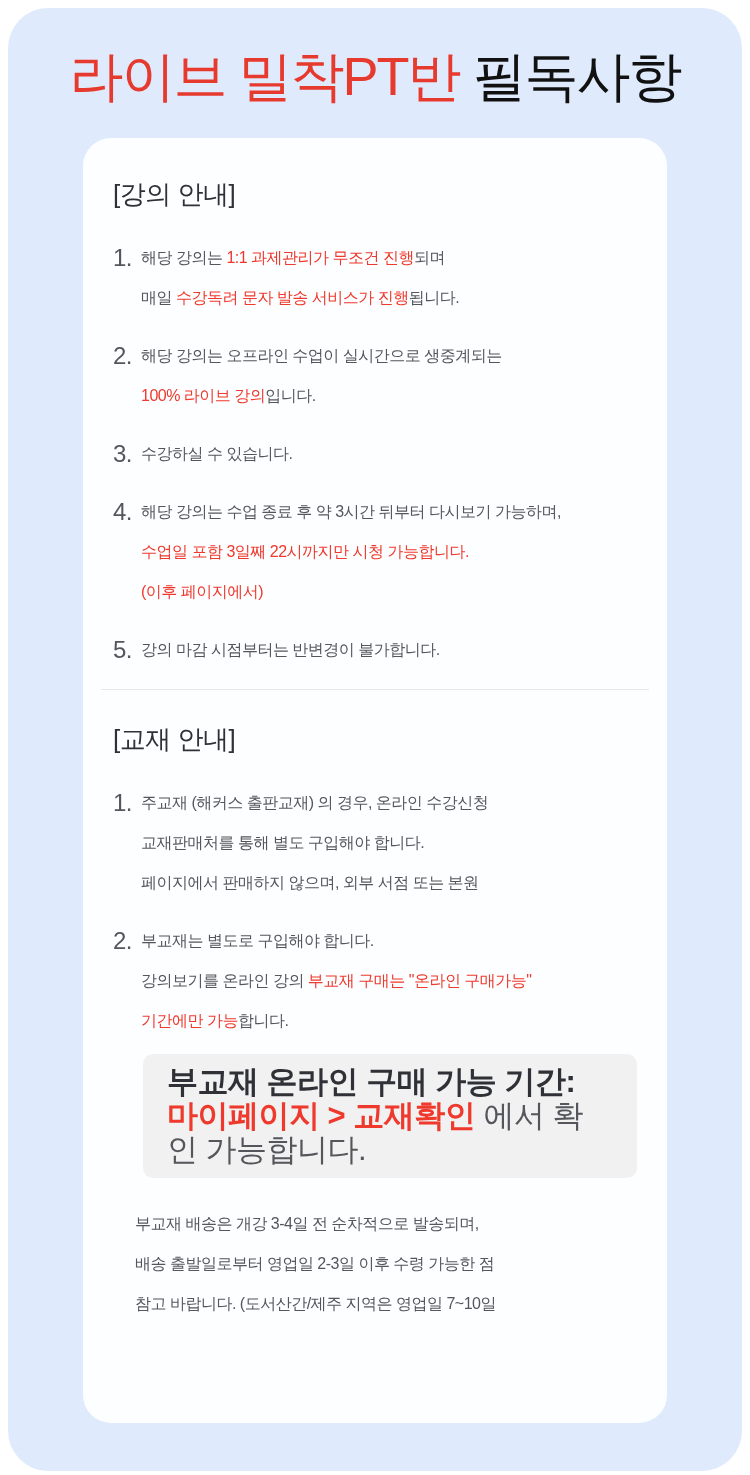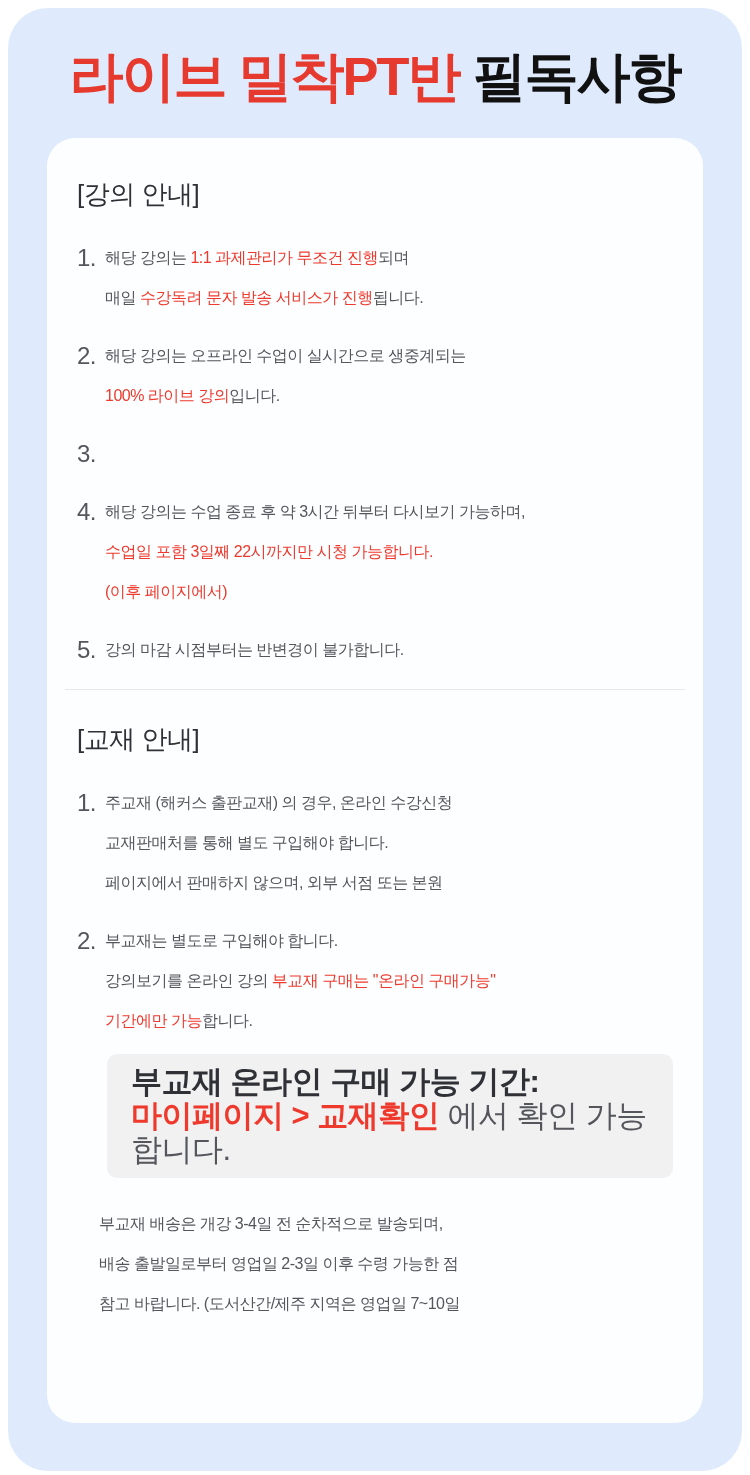--- a/index.html
+++ b/index.html
@@ -16,29 +16,29 @@
     position: absolute;
     left: 8px; right: 8px; top: 8px; bottom: 4px;
     background: var(--blue, #dfebfc);
     border-radius: 40px;
     overflow: hidden;
   }
   .main-title {
     margin-top: 37px;
     text-align: center;
     font-size: 54px;
-    font-weight: 700;
+    font-weight: 400;
     letter-spacing: -2px;
     line-height: 62px;
     white-space: nowrap;
   }
   .main-title .t-red   { color: var(--title-red, #e73a2f); }
   .main-title .t-black { color: #111111; }
   .card {
-    width: 656px;
+    width: 584px;
     height: 1285px;
     margin: 31px auto 0;
     background: var(--card-bg, #fdfeff);
     border-radius: 28px;
     padding: 40px 30px 0;
     overflow: hidden;
   }
   .section-header {
     font-size: 26px;
     line-height: 32px;
@@ -109,20 +109,21 @@
             <div class="list-item">
               <span class="num">2.</span>
               <div class="item-body">
                 <div class="line"><span>해당 강의는 오프라인 수업이 실시간으로 생중계되는</span></div>
                 <div class="line"><span class="red">100% 라이브 강의</span><span>입니다.</span></div>
               </div>
             </div>
             <div class="list-item">
               <span class="num">3.</span>
               <div class="item-body">
+                <div class="line"><span>수강하실 수 있습니다.</span></div>
               </div>
             </div>
             <div class="list-item">
               <span class="num">4.</span>
               <div class="item-body">
                 <div class="line"><span>해당 강의는 수업 종료 후 약 3시간 뒤부터 다시보기 가능하며,</span></div>
                 <div class="line"><span class="red">수업일 포함 3일째 22시까지만 시청 가능합니다.</span></div>
                 <div class="line"><span class="red">(이후 페이지에서)</span></div>
               </div>
             </div>

